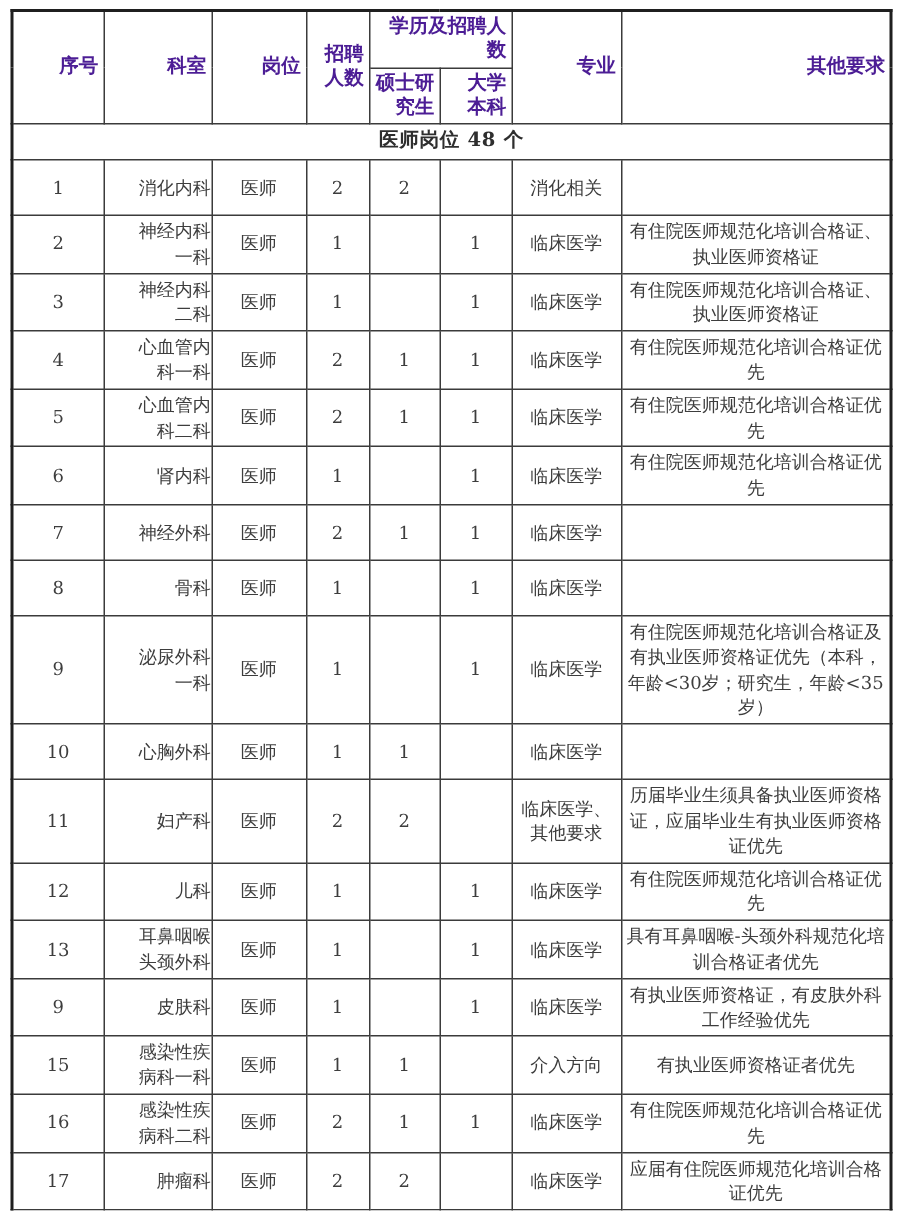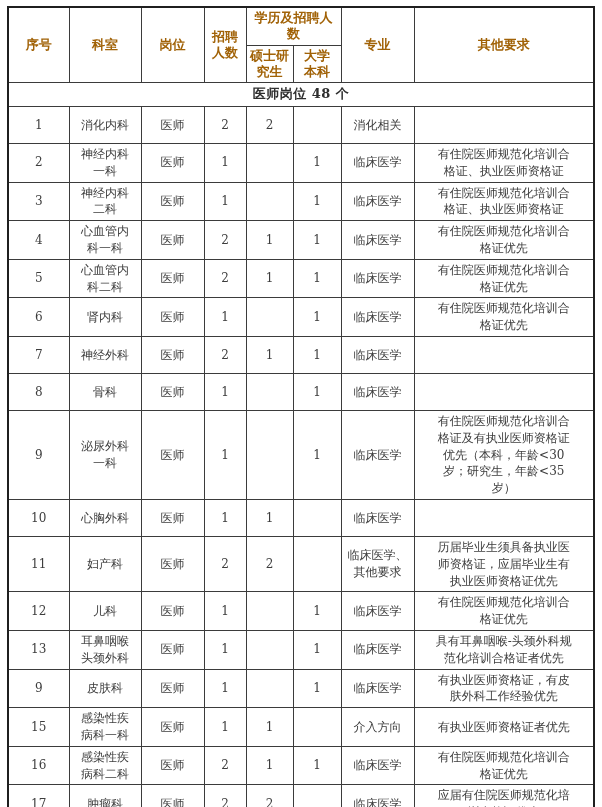--- a/index.html
+++ b/index.html
@@ -23,40 +23,41 @@
     vertical-align: middle;
     color: #3d3d3d;
     padding: 2px 3px;
     overflow: hidden;
   }
   thead th {
     font-weight: bold;
     font-size: 13px;
     line-height: 1.25;
     white-space: pre-line;
-    color: #a16207;
+    color: #4c1d95;
+    text-align: right;
   }
   tr.hdr-top { height: 24px; }
   tr.hdr-sub { height: 36px; }
   td.section-cell {
     font-weight: bold;
     font-size: 13px;
     height: 24px;
     color: #2e2e2e;
     letter-spacing: 0.5px;
     margin-top: 45px;
   }
   tbody td {
     font-size: 12px;
     line-height: 1.4;
     height: 37px;
   }
-  td.c-dept { white-space: pre-line; padding: 2px 11px; }
+  td.c-dept { white-space: pre-line; padding: 2px 0; text-align: right; }
   td.c-major { padding: 2px 1px; margin-top: 20px; }
-  td.c-other { padding: 2px 20px; }
+  td.c-other { padding: 2px 3px; }
   td.c-no, td.c-total, td.c-master, td.c-bachelor { font-size: 12px; }
 </style>
 </head>
 <body>
 
 <div class="page">
   <table class="recruit">
     <colgroup>
       <col style="width:61px">
       <col style="width:72px">

